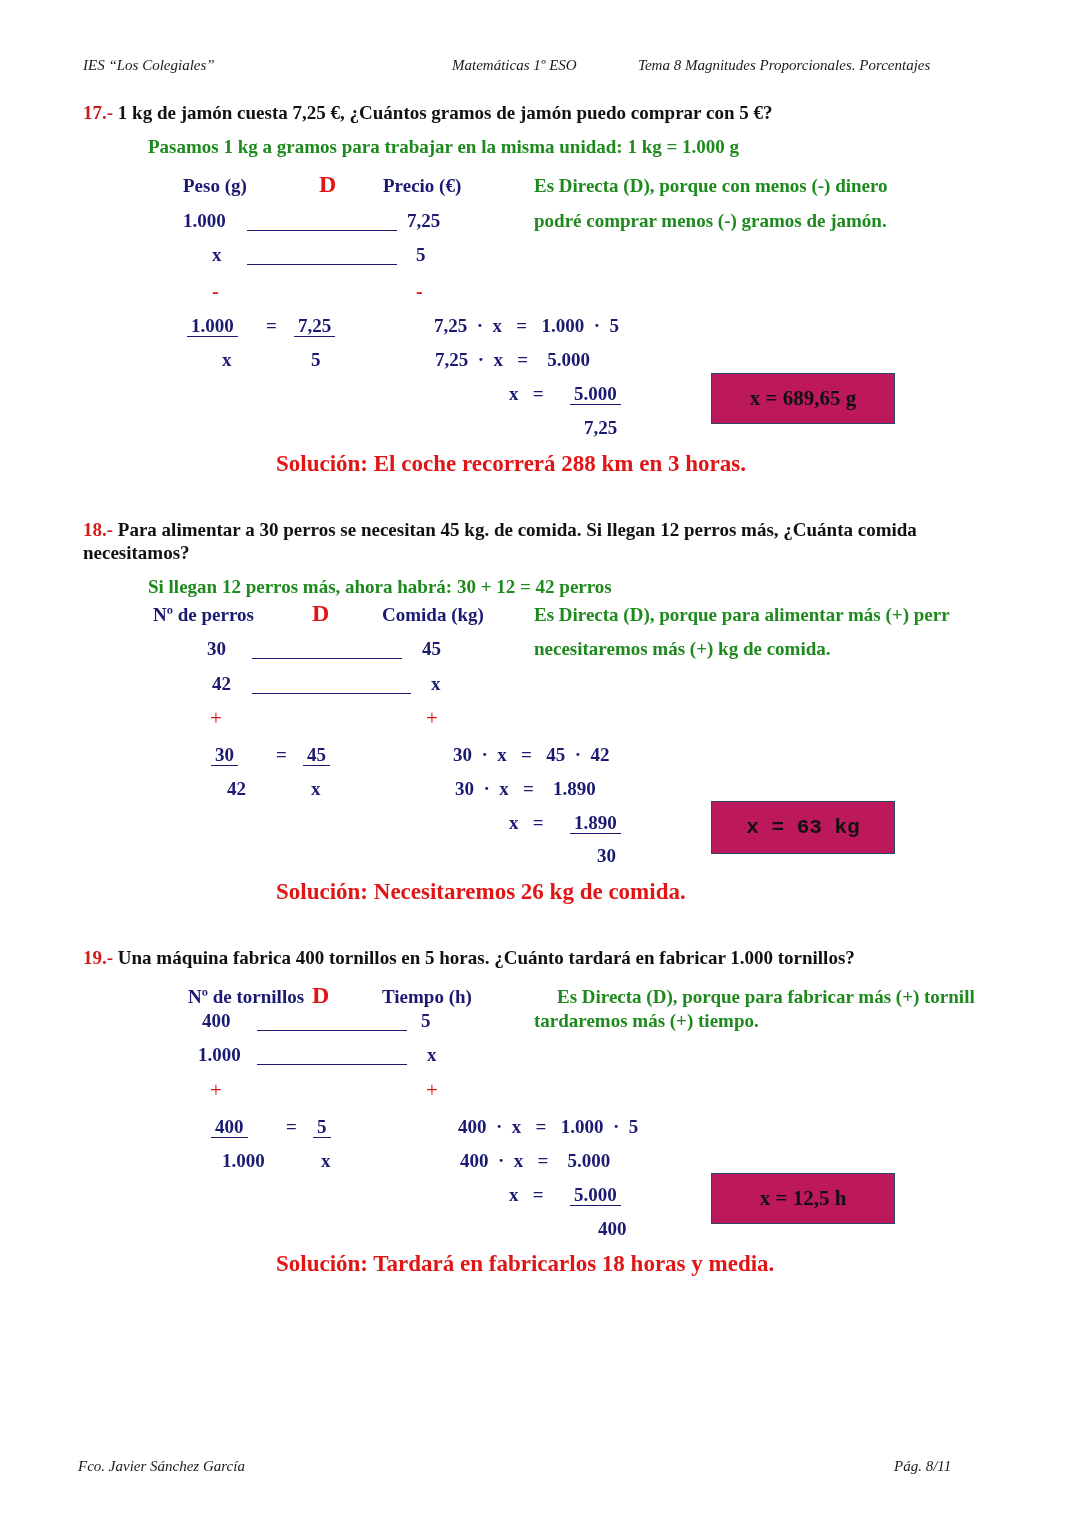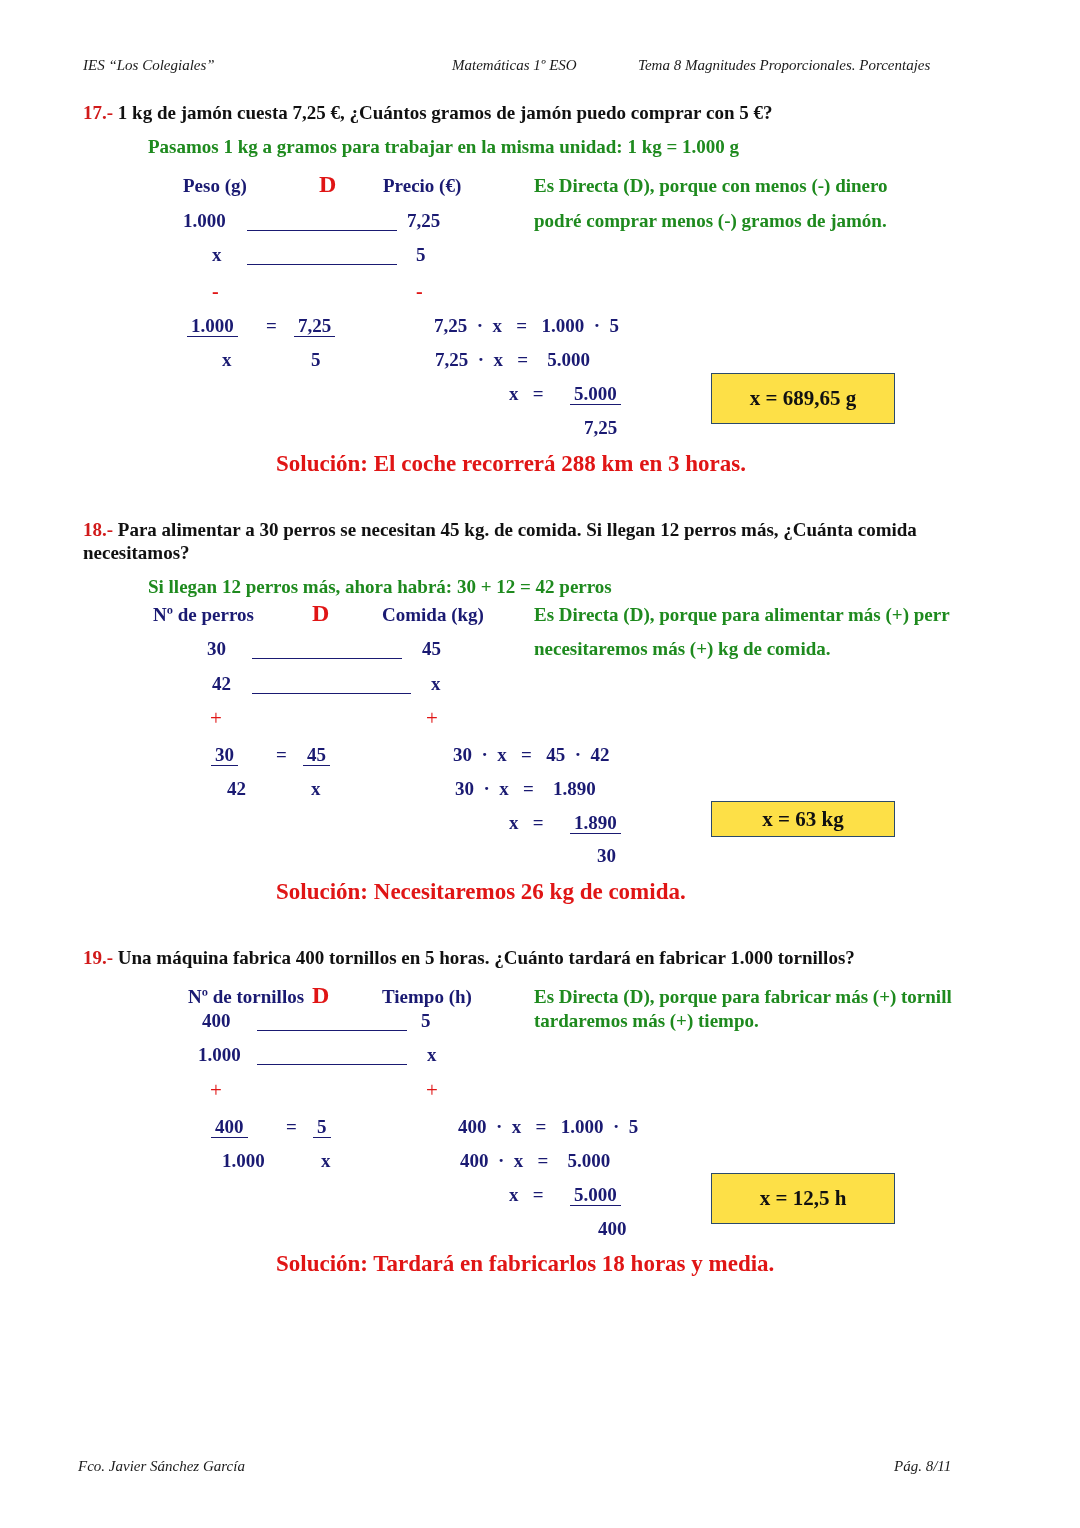--- a/index.html
+++ b/index.html
@@ -9,21 +9,21 @@
   .hdr { font-style:italic; font-size:15px; color:#1a1a1a; top:57px; }
   .q   { font-weight:bold; font-size:19px; color:#111111; }
   .qnum{ color:#d11a1a; }
   .green { color:#1e8a1e; font-weight:bold; font-size:19px; }
   .navy  { color:#1a1a72; font-weight:bold; font-size:19px; }
   .red   { color:#e01515; font-weight:bold; }
   .bigD  { color:#e01515; font-weight:bold; font-size:24px; }
   .sol   { color:#e01515; font-weight:bold; font-size:23px; }
   .line  { position:absolute; height:0; border-top:1.6px solid #1a1a72; }
   .ulpad { display:inline-block; border-bottom:1.6px solid #1a1a72; padding:0 4px 1px 4px; line-height:18px; }
-  .box { position:absolute; background:#fde047; border:1px solid #2b4a6a;
+  .box { position:absolute; background:#be185d; border:1px solid #2b4a6a;
          display:flex; align-items:center; justify-content:center;
          font-weight:bold; font-size:21px; color:#111111; box-sizing:border-box; }
   .ftr { font-style:italic; font-size:15px; color:#1a1a1a; top:1458px; }
 </style>
 </head>
 <body>
 
 <div class="abs hdr" style="left:83px;">IES “Los Colegiales”</div>
 <div class="abs hdr" style="left:452px;">Matemáticas 1º ESO</div>
 <div class="abs hdr" style="left:638px;">Tema 8 Magnitudes Proporcionales. Porcentajes</div>
@@ -97,34 +97,34 @@
   <div class="abs navy" style="left:303px; top:744px;"><span class="ulpad">45</span></div>
   <div class="abs navy" style="left:227px; top:778px;">42</div>
   <div class="abs navy" style="left:311px; top:778px;">x</div>
 
   <div class="abs navy" style="left:453px; top:744px; white-space:pre;">30  ·  x   =   45  ·  42</div>
   <div class="abs navy" style="left:455px; top:778px; white-space:pre;">30  ·  x   =    1.890</div>
   <div class="abs navy" style="left:509px; top:812px; white-space:pre;">x   =</div>
   <div class="abs navy" style="left:570px; top:812px;text-align:right;"><span class="ulpad">1.890</span></div>
   <div class="abs navy" style="left:597px; top:845px;">30</div>
 
-  <div class="box" style="left:711px; top:801px; width:184px; height:36px;">x = 63 kg</div>
+  <div class="box" style="left:711px; top:801px; width:184px; height:53px;font-family:Liberation Mono, monospace;">x = 63 kg</div>
 
   <div class="abs sol" style="left:276px; top:879px;">Solución: Necesitaremos 26 kg de comida.</div>
 </section>
 
 <section>
   <div class="abs q" style="left:83px; top:947px;">
     <span class="qnum">19.-</span><span> Una máquina fabrica 400 tornillos en 5 horas. ¿Cuánto tardará en fabricar 1.000 tornillos?</span>
   </div>
 
   <div class="abs navy" style="left:148px; top:986px;margin-left:40px;">Nº de tornillos</div>
   <div class="abs bigD" style="left:312px; top:982px;">D</div>
   <div class="abs navy" style="left:382px; top:986px;">Tiempo (h)</div>
-  <div class="abs green" style="left:534px; top:986px;text-align:center;">Es Directa (D), porque para fabricar más  (+) tornill</div>
+  <div class="abs green" style="left:557px; top:986px;text-align:center;">Es Directa (D), porque para fabricar más  (+) tornill</div>
   <div class="abs green" style="left:534px; top:1010px;">tardaremos  más  (+) tiempo.</div>
 
   <div class="abs navy" style="left:202px; top:1010px;">400</div>
   <div class="line" style="left:257px; width:150px; top:1030px;"></div>
   <div class="abs navy" style="left:421px; top:1010px;">5</div>
 
   <div class="abs navy" style="left:198px; top:1044px;">1.000</div>
   <div class="line" style="left:257px; width:150px; top:1064px;"></div>
   <div class="abs navy" style="left:427px; top:1044px;">x</div>
 

